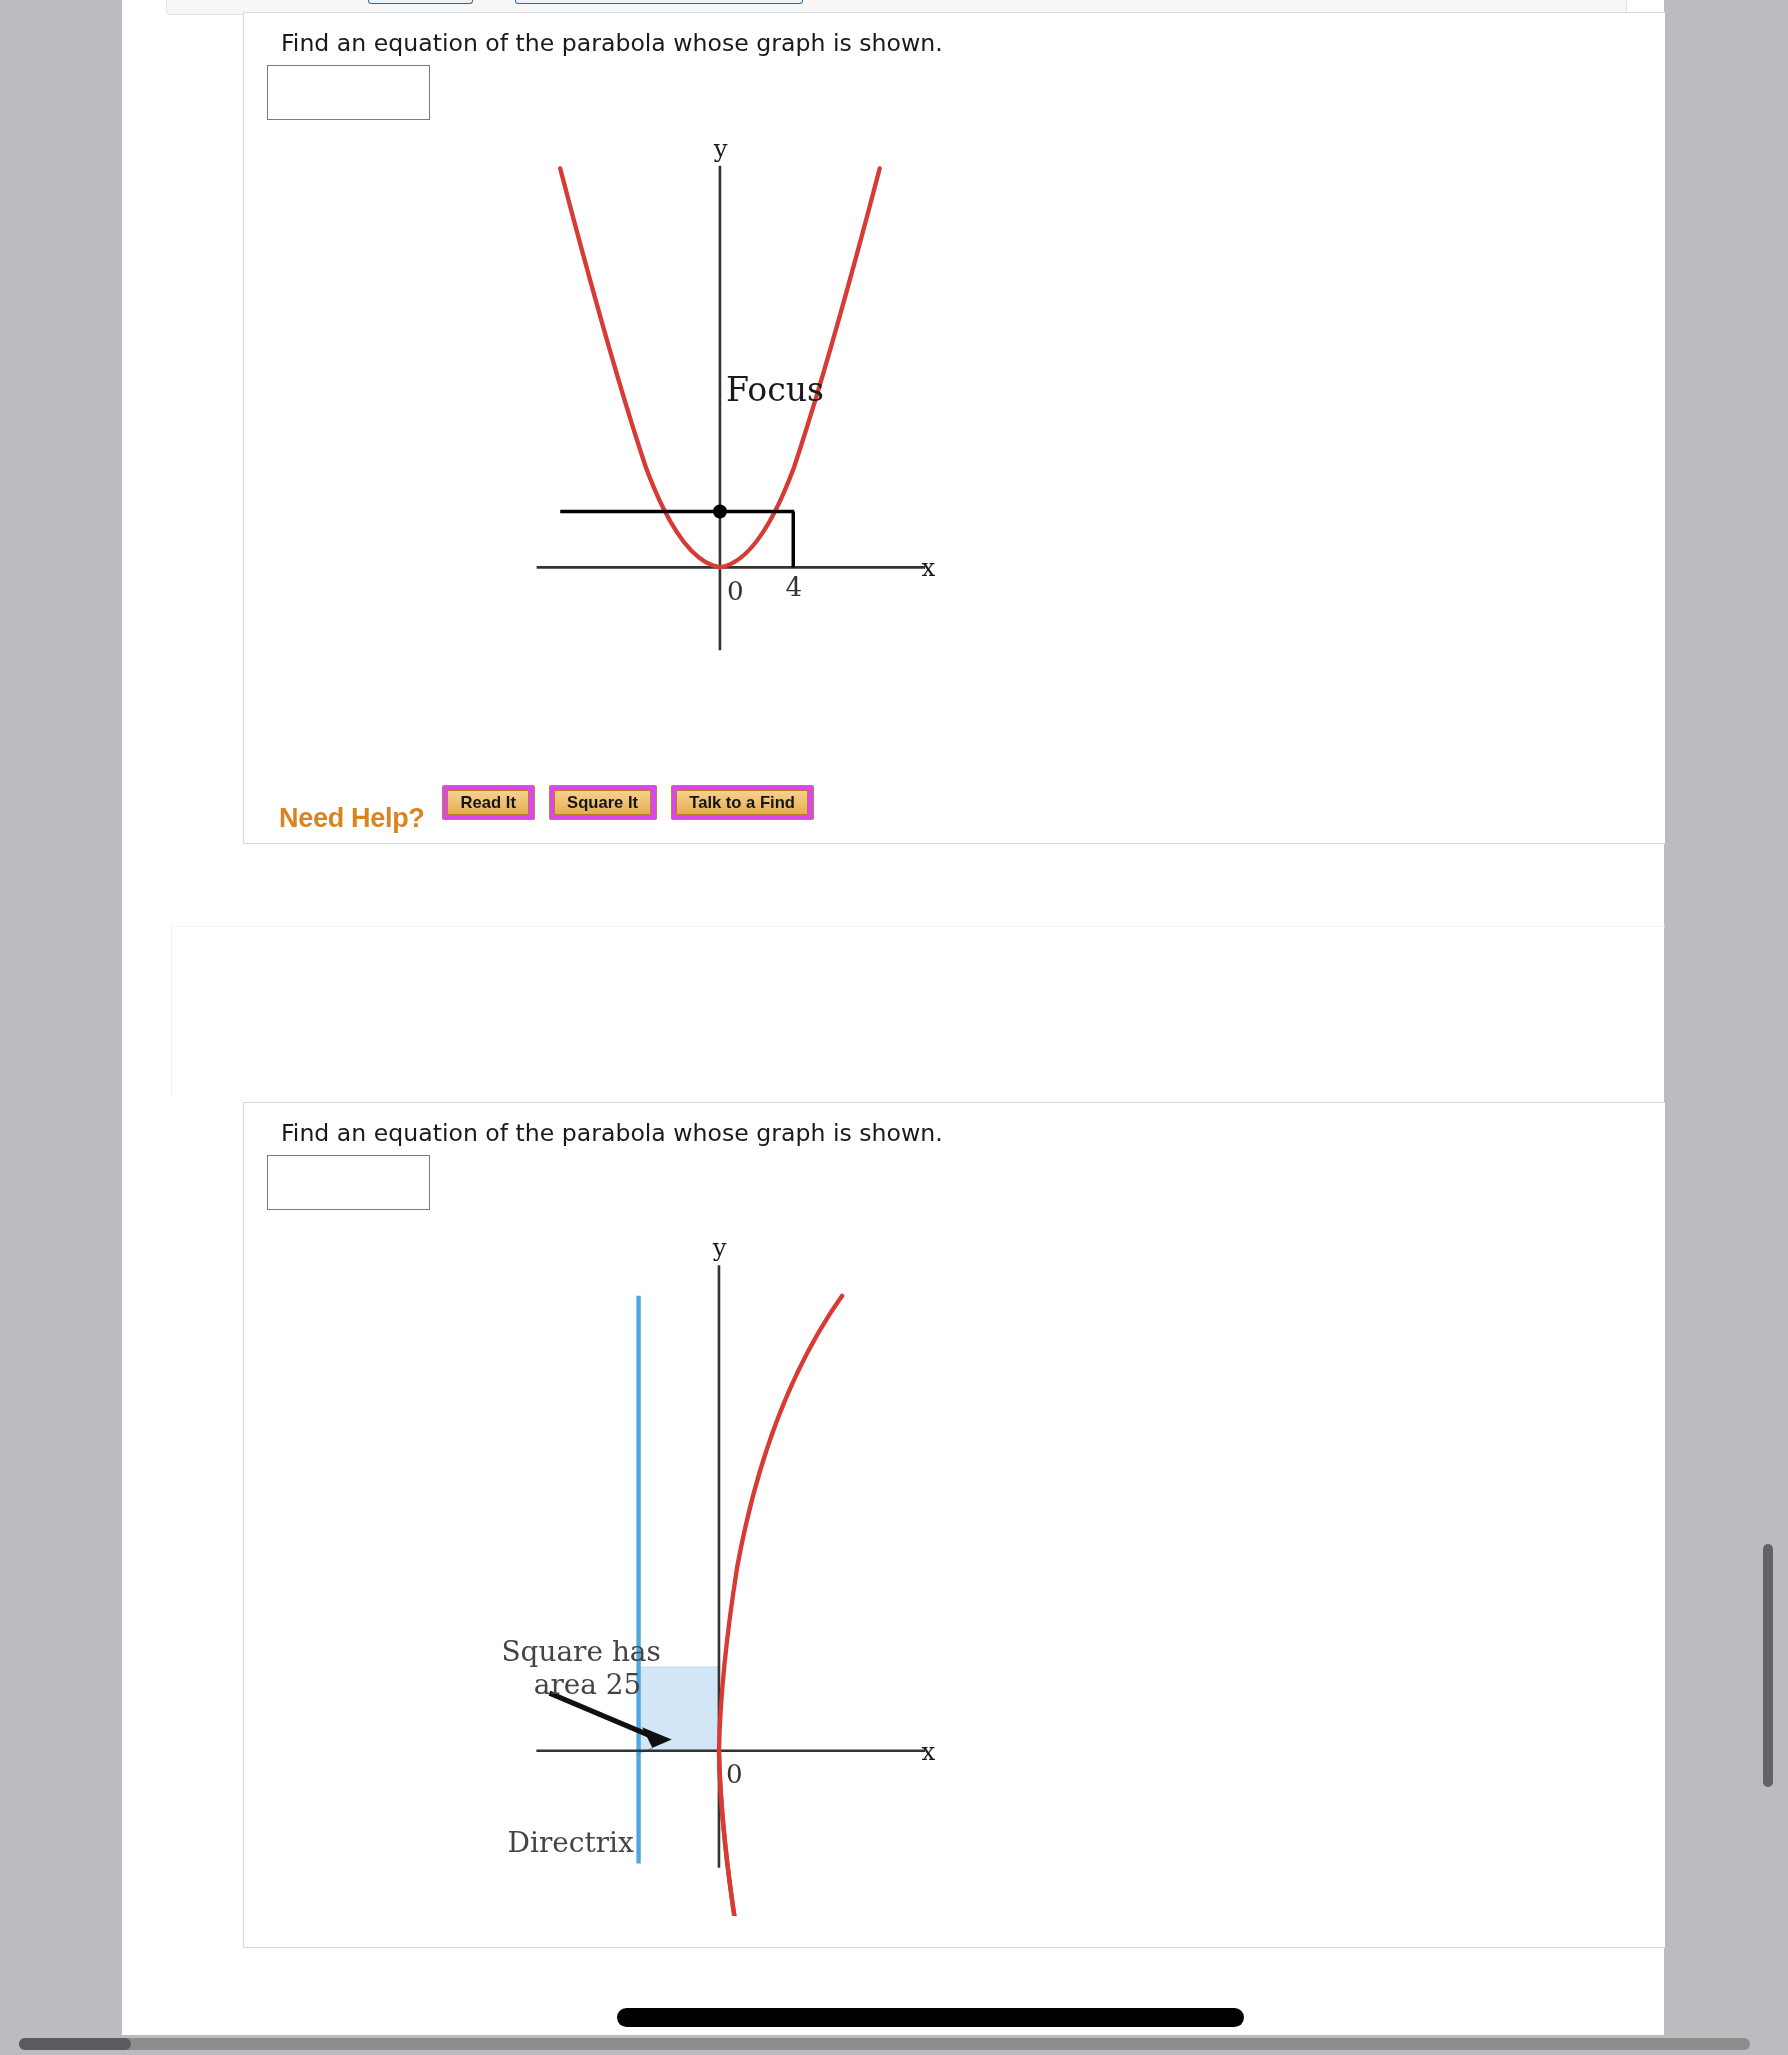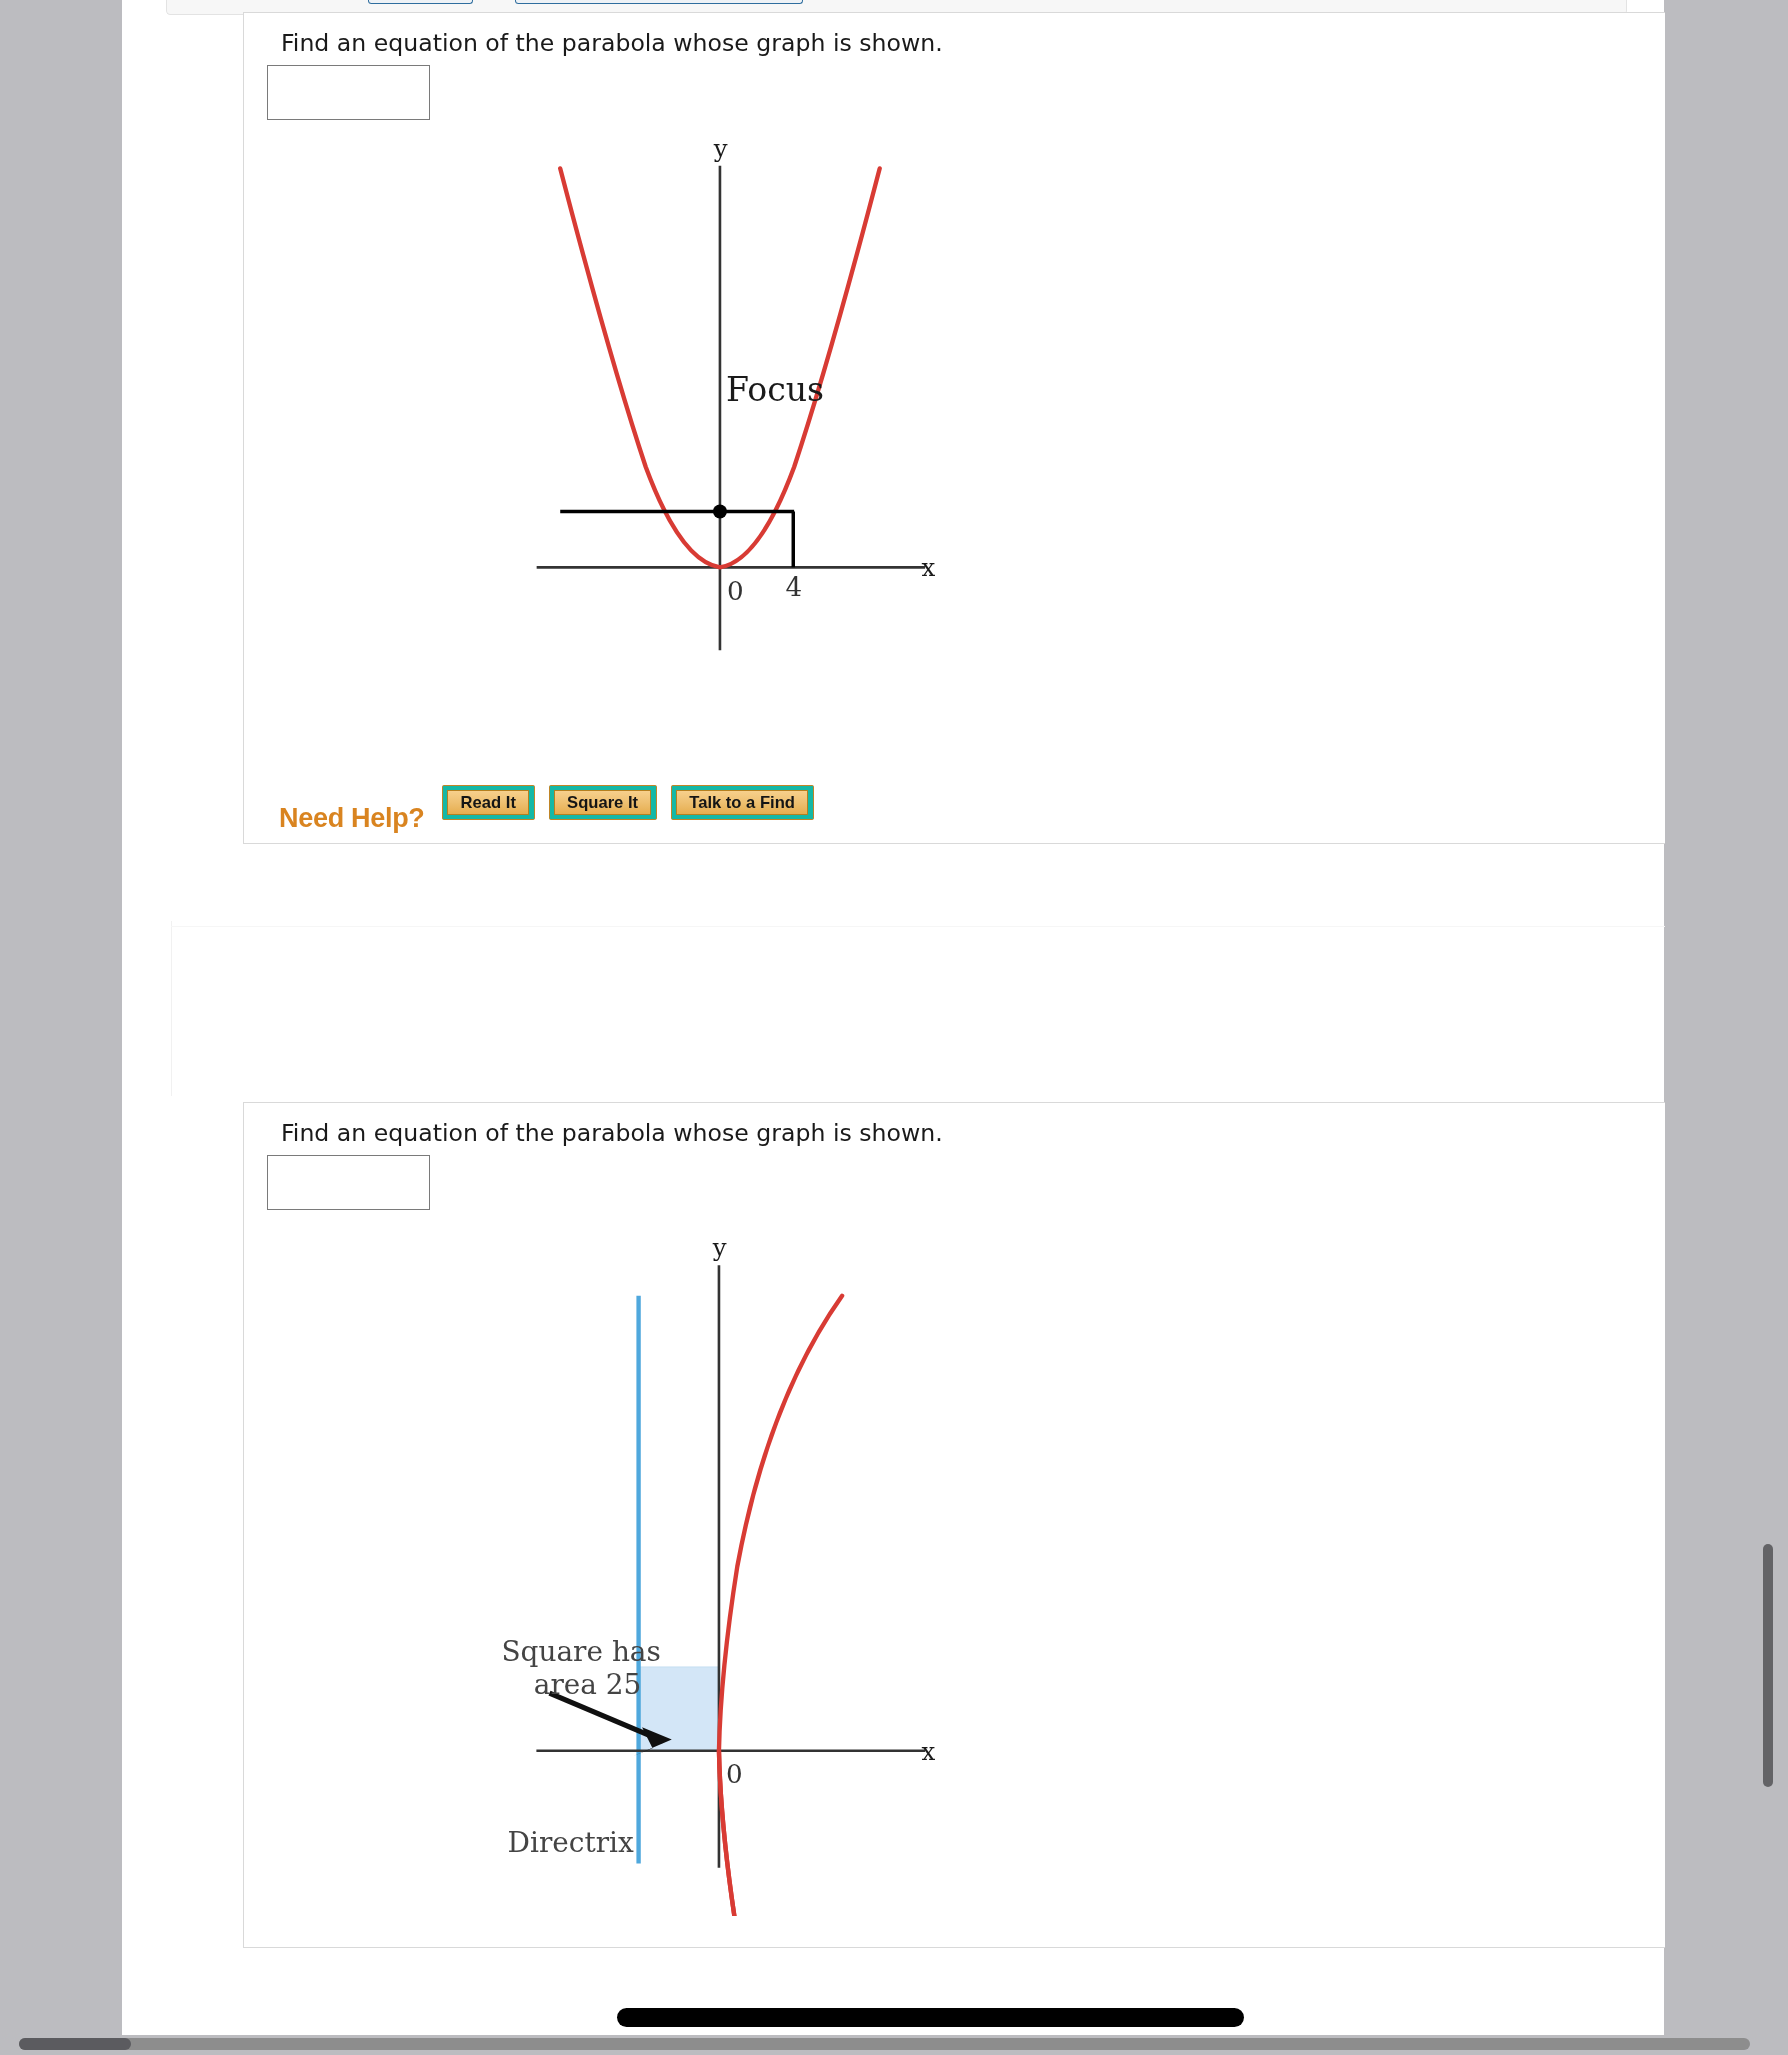--- a/index.html
+++ b/index.html
@@ -119,21 +119,21 @@
     letter-spacing: -0.3px;
     margin-top: 32px;
   }
   .help-btn {
     display: inline-flex;
     align-items: center;
     justify-content: flex-start;
     height: 35px;
     margin-right: 14px;
     padding: 0 4.4px;
-    background: #14b8a6;
+    background: #d946ef;
     border: 0.9px solid #c08527;
     border-radius: 1.7px;
     box-sizing: border-box;
     cursor: pointer;
   }
   .help-btn .inner {
     display: flex;
     align-items: center;
     justify-content: center;
     height: 24.5px;

